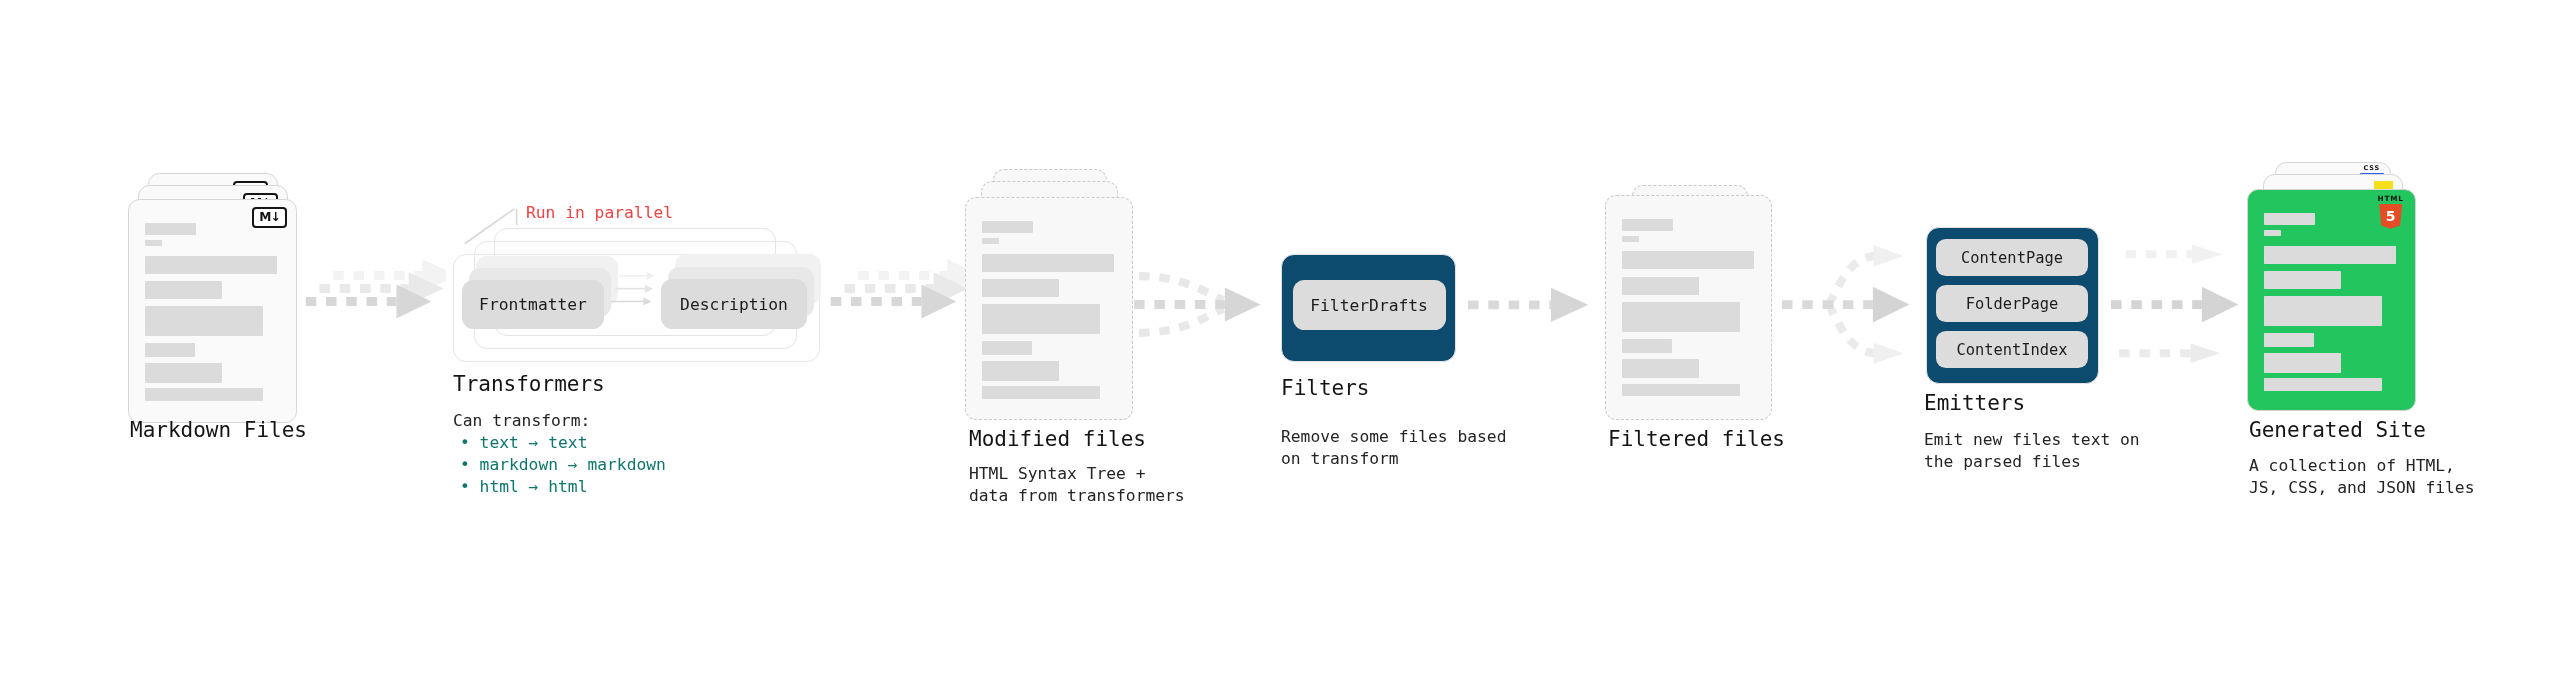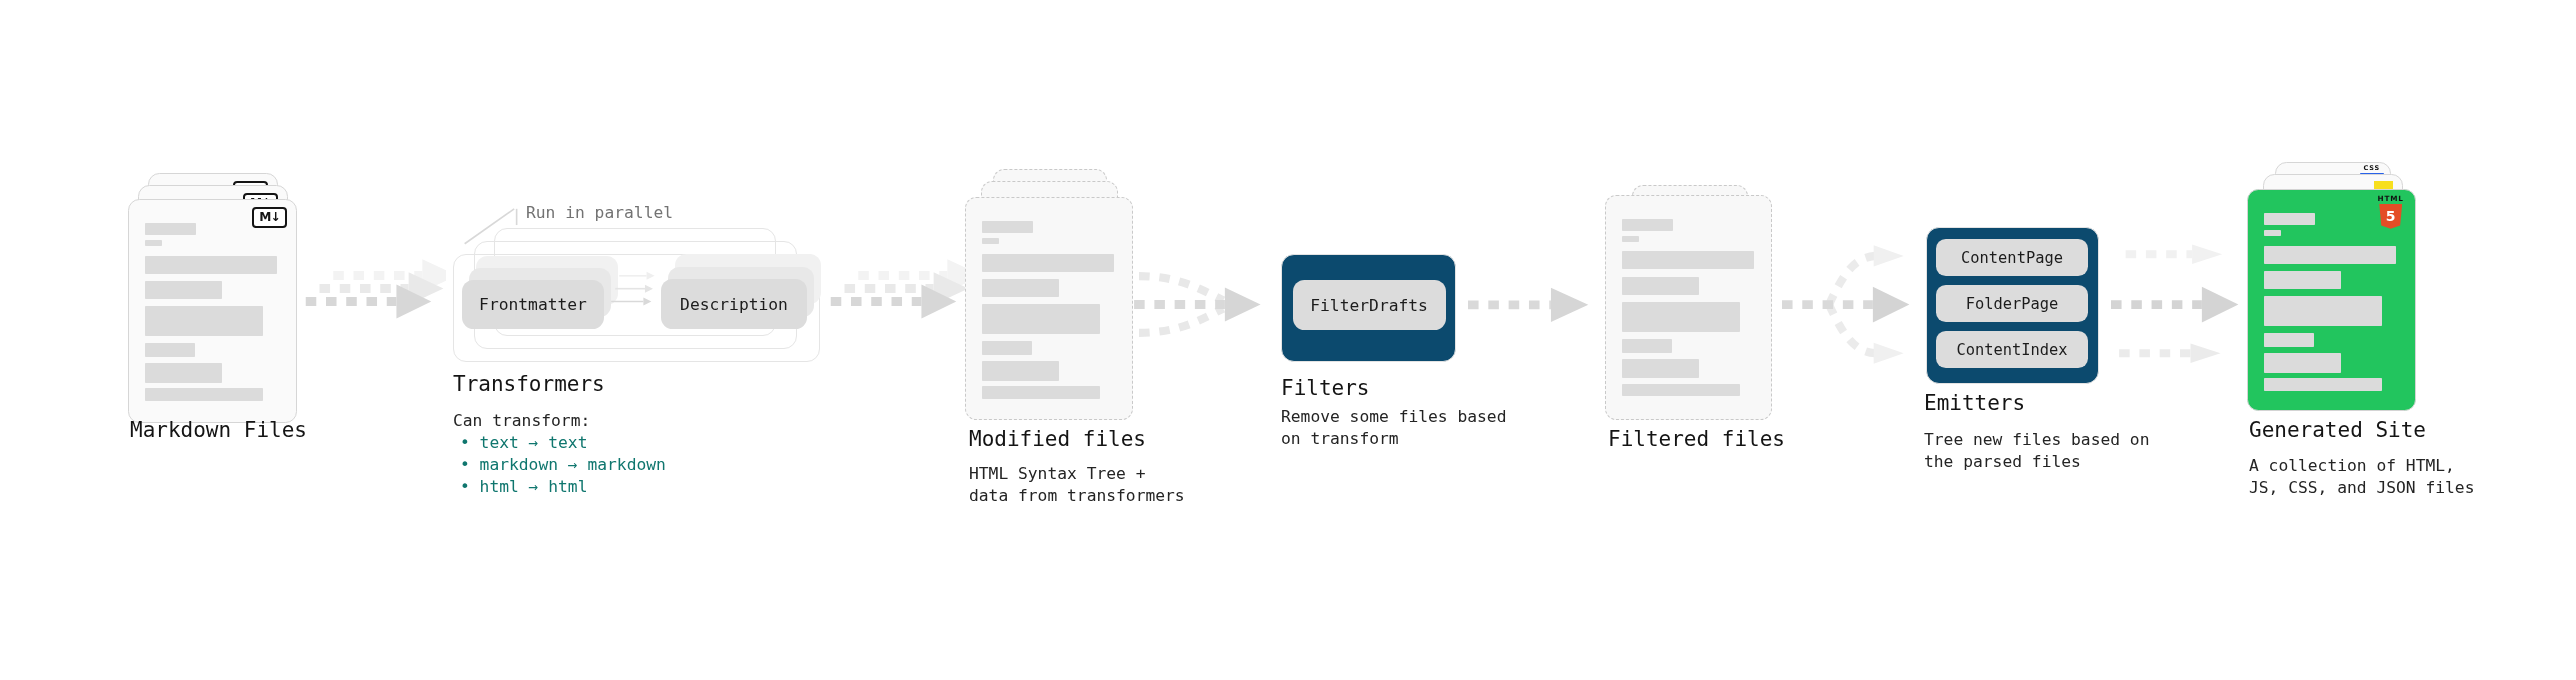--- a/index.html
+++ b/index.html
@@ -54,21 +54,21 @@
     position:absolute;background:#dcdcdc;border-radius:11.4px;color:#1c1c1c;
     font-size:16.3px;display:flex;align-items:center;justify-content:center;white-space:nowrap;
   }
   .pill.g1{background:#e8e8e8;}
   .pill.g2{background:#f1f1f1;}
   .epill{border-radius:9.8px;font-size:15.4px;}
 
   
   .node-label{position:absolute;font-size:21px;font-weight:500;color:#141414;white-space:nowrap;}
   .node-sub{position:absolute;font-size:16.3px;line-height:22px;color:#242424;white-space:nowrap;}
-  .annotation{position:absolute;font-size:16.3px;color:#737373;white-space:nowrap;}
+  .annotation{position:absolute;font-size:16.3px;color:#ef4444;white-space:nowrap;}
   .bullets div{font-size:16.3px;line-height:22px;color:#0f766e;white-space:nowrap;}
 </style>
 </head>
 <body>
 
 <div class="canvas">
 
   <div class="abs" style="left:128px;top:173px;width:167px;height:248px;">
     <div class="fcard solid" style="left:19.5px;top:0;width:128px;height:98px;">
       <div class="md-badge">M↓</div>
@@ -189,21 +189,21 @@
     <path d="M 6,10 C 55,10 82,26 110,40" fill="none" stroke="#e8e8e8" stroke-width="10" stroke-dasharray="13 12"></path>
     <path d="M 6,80 C 55,80 82,64 110,50" fill="none" stroke="#e8e8e8" stroke-width="10" stroke-dasharray="13 12"></path>
     <line x1="0" y1="45" x2="112" y2="45" stroke="#d9d9d9" stroke-width="11" stroke-dasharray="13 12"></line>
     <polygon points="112,24 112,66 156,45" fill="#d6d6d6"></polygon>
   </svg>
 
   <div class="wbox" style="left:1281px;top:254px;width:173px;height:106px;">
     <div class="pill" style="left:10.6px;top:25px;width:153px;height:50px;">FilterDrafts</div>
   </div>
   <div class="node-label" style="left:1281px;top:376px;">Filters</div>
-  <div class="node-sub" style="left:1281px;top:406px;">
+  <div class="node-sub" style="left:1281px;top:426px;">
     <div>Remove some files based</div>
     <div>on transform</div>
   </div>
 
   <svg class="abs" style="left:1468px;top:286px;" width="126" height="41" viewBox="0 0 155 50">
     <line x1="0" y1="23" x2="102" y2="23" stroke="#d9d9d9" stroke-width="11" stroke-dasharray="13 12"></line>
     <polygon points="102,2 102,44 148,23" fill="#d6d6d6"></polygon>
   </svg>
 
   <div class="abs" style="left:1605px;top:185px;width:165px;height:233px;">
@@ -232,21 +232,21 @@
     <polygon points="112,60 112,104 157,82" fill="#d4d4d4"></polygon>
   </svg>
 
   <div class="wbox" style="left:1926px;top:227px;width:171px;height:155px;">
     <div class="pill epill" style="left:9px;top:11.4px;width:152px;height:37px;">ContentPage</div>
     <div class="pill epill" style="left:9px;top:57px;width:152px;height:37px;">FolderPage</div>
     <div class="pill epill" style="left:9px;top:103px;width:152px;height:37px;">ContentIndex</div>
   </div>
   <div class="node-label" style="left:1924px;top:391px;">Emitters</div>
   <div class="node-sub" style="left:1924px;top:429px;">
-    <div>Tree new files based on</div>
+    <div>Emit new files text on</div>
     <div>the parsed files</div>
   </div>
 
   <svg class="abs" style="left:2111px;top:238px;" width="142" height="134" viewBox="0 0 175 165">
     <g>
         <line x1="18" y1="20" x2="100" y2="20" stroke="#f1f1f1" stroke-width="10" stroke-dasharray="13 12"></line>
         <polygon points="100,8 100,32 137,20" fill="#f1f1f1"></polygon>
       </g>
     <g>
         <line x1="0" y1="82" x2="112" y2="82" stroke="#d4d4d4" stroke-width="11" stroke-dasharray="13 12"></line>

